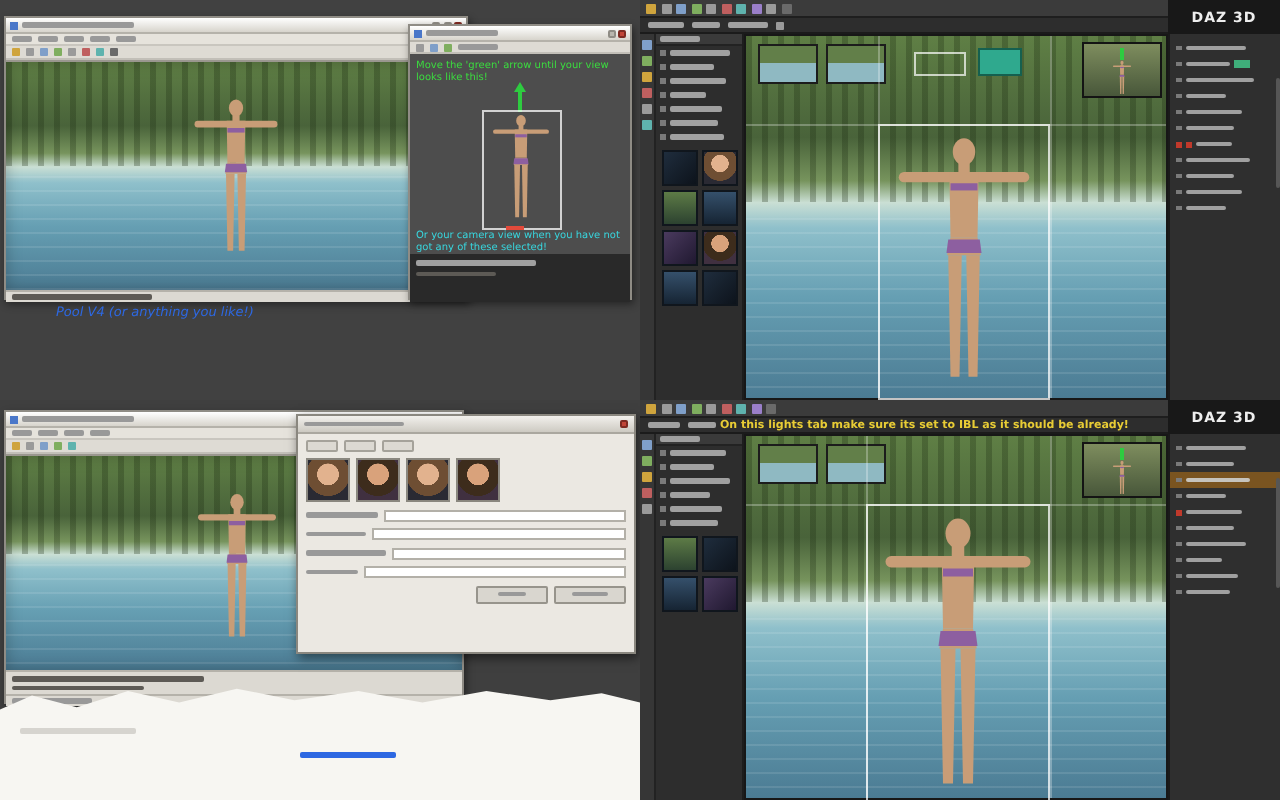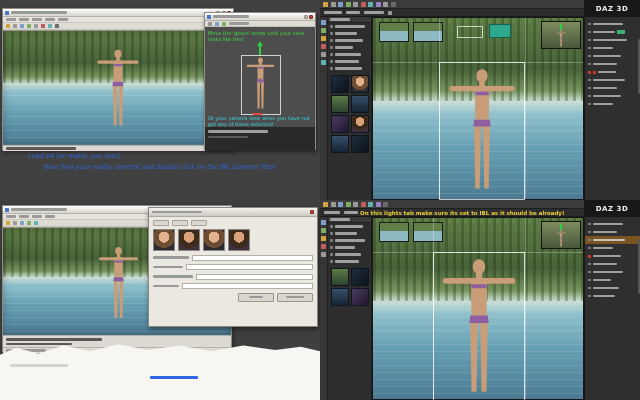--- a/index.html
+++ b/index.html
@@ -188,22 +188,21 @@
         </div>
         <div class="tickr" style="left:48px;top:86px"></div>
         <div class="note-cyan" style="left:3px;top:88px;width:104px">Or your camera view when you have not got any of these selected!</div>
       </div>
       <div style="position:relative;height:24px;background:#292929;padding:3px">
         <span class="sk w" style="width:60px;display:block;margin-bottom:3px"></span>
         <span class="sk d" style="width:40px;display:block"></span>
       </div>
     </div>
 
-    <div class="note-blue" style="left:28px;top:152px">Load V4 (or reality you like!)</div>
-    <div class="note-blue" style="left:44px;top:163px">then find your reality content and double click on the IBL Summer Pool</div>
+    <div class="note-blue" style="left:28px;top:152px">Pool V4 (or anything you like!)</div>
   </div>
 
   <div class="q" id="q-tr">
     <div class="dz-top1">
       <span class="ic c-amber"></span>
       <span class="ic c-gray"></span>
       <span class="ic c-blue"></span>
       <span class="ic c-green"></span>
       <span class="ic c-gray"></span>
       <span class="ic c-red"></span>

